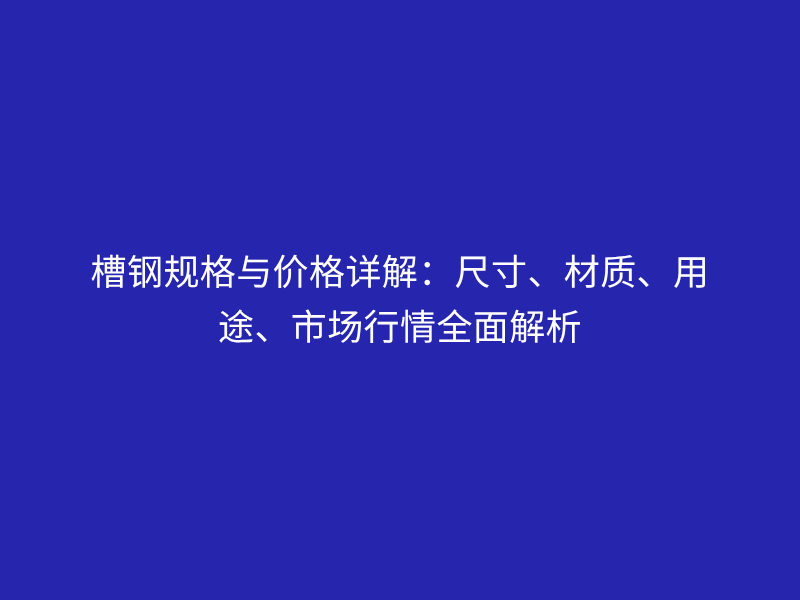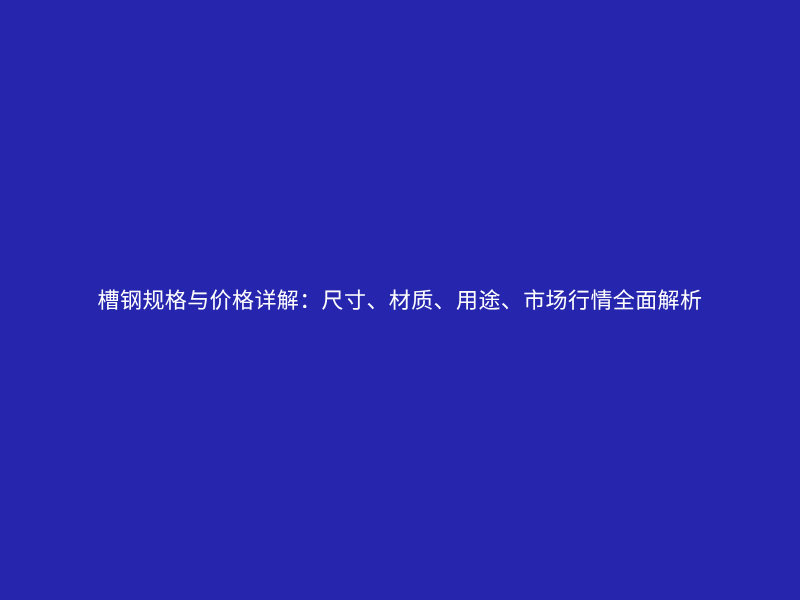--- a/index.html
+++ b/index.html
@@ -32,21 +32,21 @@
     width: 690px;
     max-width: 690px;
     text-align: center;
   }
 
   #poster-title {
     margin: 0;
     padding: 0;
     color: #FFFFFF;
     font-family: "Liberation Sans", "DejaVu Sans", sans-serif;
-    font-size: 22px;
+    font-size: 36px;
     font-weight: 400;
     line-height: 55px;
     letter-spacing: 0.4px;
     text-align: center;
     word-break: break-all;
     -webkit-font-smoothing: antialiased;
   }
 </style>
 </head>
 <body>

